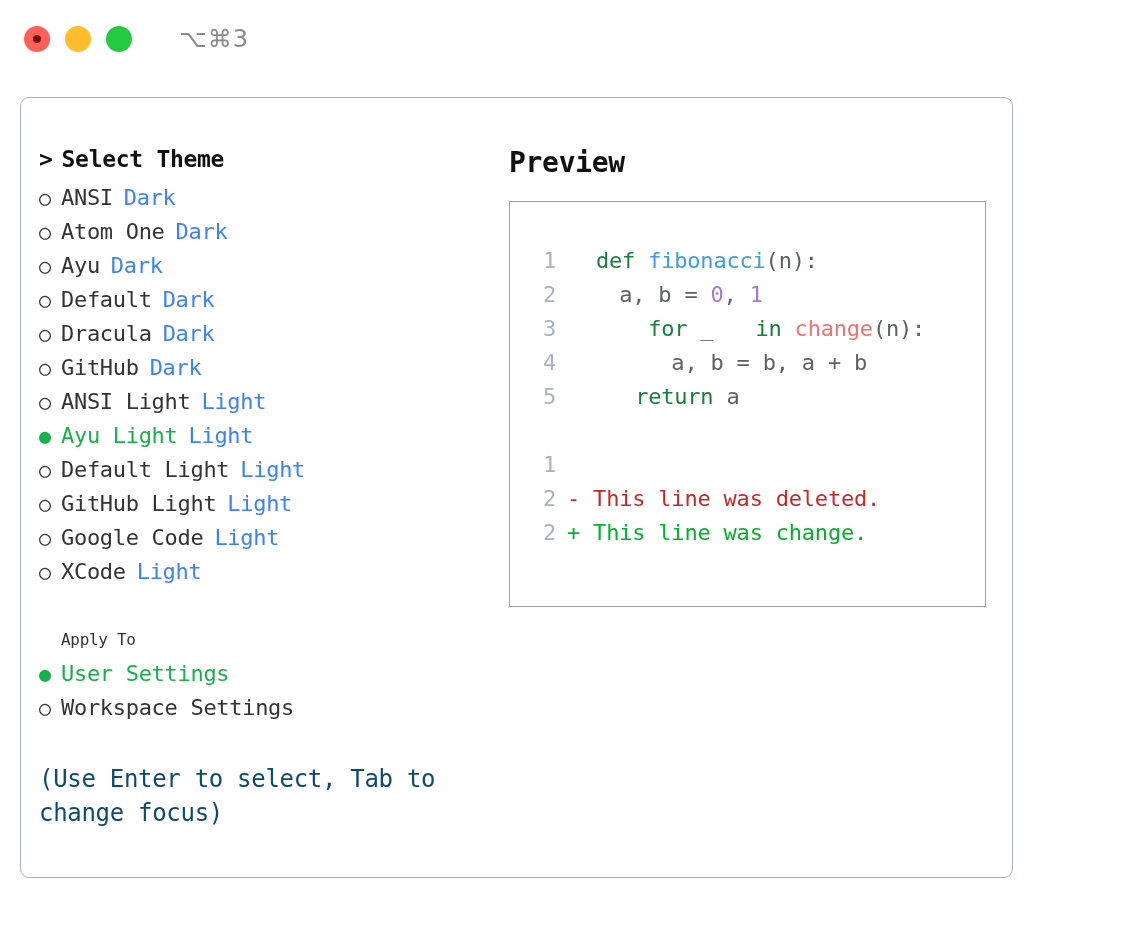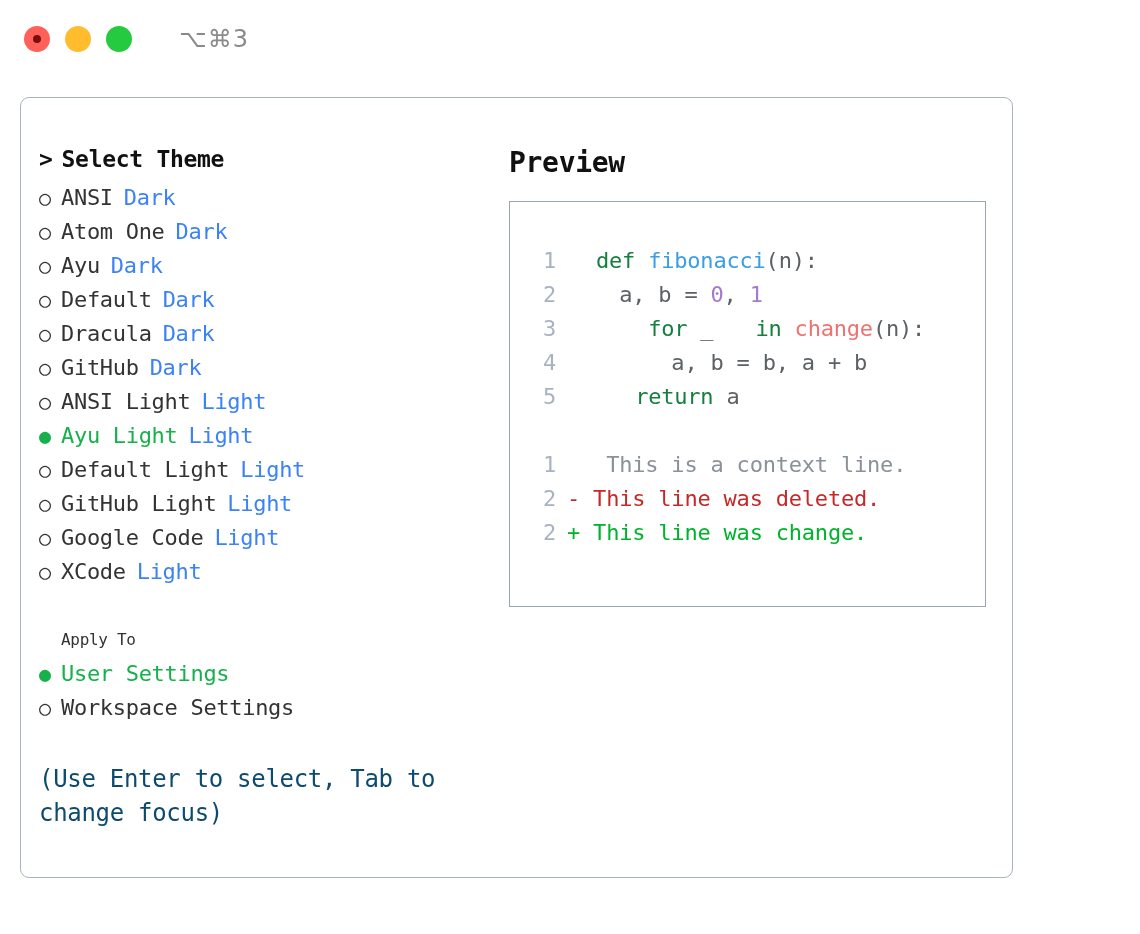--- a/index.html
+++ b/index.html
@@ -293,21 +293,21 @@
           <div id="preview-box">
             <div id="code-lines">
                 <div class="code-line"><span class="lineno">1</span><span class="code-text"><span class="tok-kw">def </span><span class="tok-fn">fibonacci</span><span class="tok-plain">(n):</span></span></div>
                 <div class="code-line"><span class="lineno">2</span><span class="code-text"><span class="tok-plain">    a, b = </span><span class="tok-num">0</span><span class="tok-plain">, </span><span class="tok-num">1</span></span></div>
                 <div class="code-line"><span class="lineno">3</span><span class="code-text"><span class="tok-kw">    for</span><span class="tok-plain"> _ </span><span class="tok-kw">in</span><span class="tok-plain"> </span><span class="tok-call">change</span><span class="tok-plain">(n):</span></span></div>
                 <div class="code-line"><span class="lineno">4</span><span class="code-text"><span class="tok-plain">        a, b = b, a + b</span></span></div>
                 <div class="code-line"><span class="lineno">5</span><span class="code-text"><span class="tok-kw">   return</span><span class="tok-plain"> a</span></span></div>
               </div>
             <div class="blank-line"></div>
             <div id="diff-lines">
-                <div class="code-line"><span class="lineno">1</span><span class="diff-ctx">   This is a context line.</span></div>
+                <div class="code-line"><span class="lineno">1</span></div>
                 <div class="code-line"><span class="lineno">2</span><span class="diff-del">- This line was deleted.</span></div>
                 <div class="code-line"><span class="lineno">2</span><span class="diff-add">+ This line was change.</span></div>
               </div>
           </div>
         </div>
 
       </div>
     </div>
   </div>
 </div>

